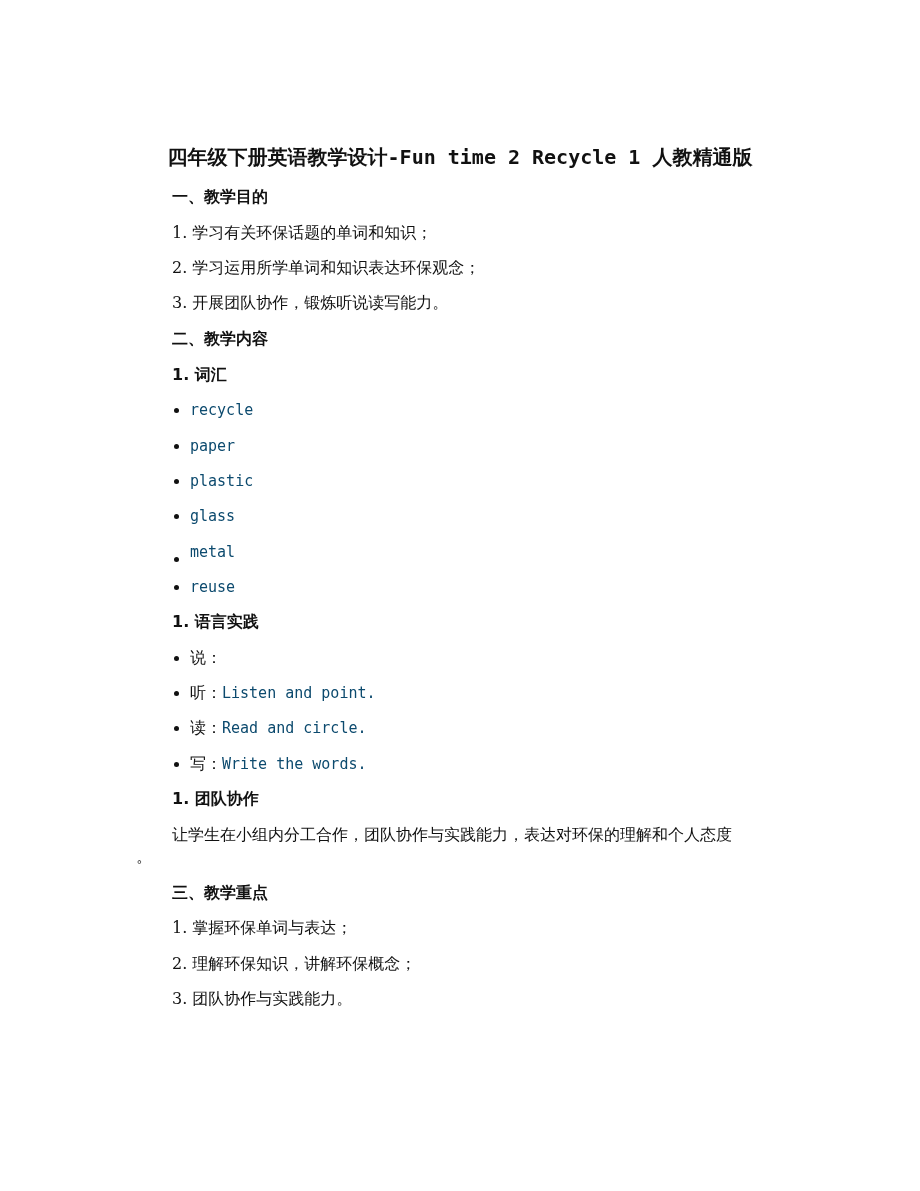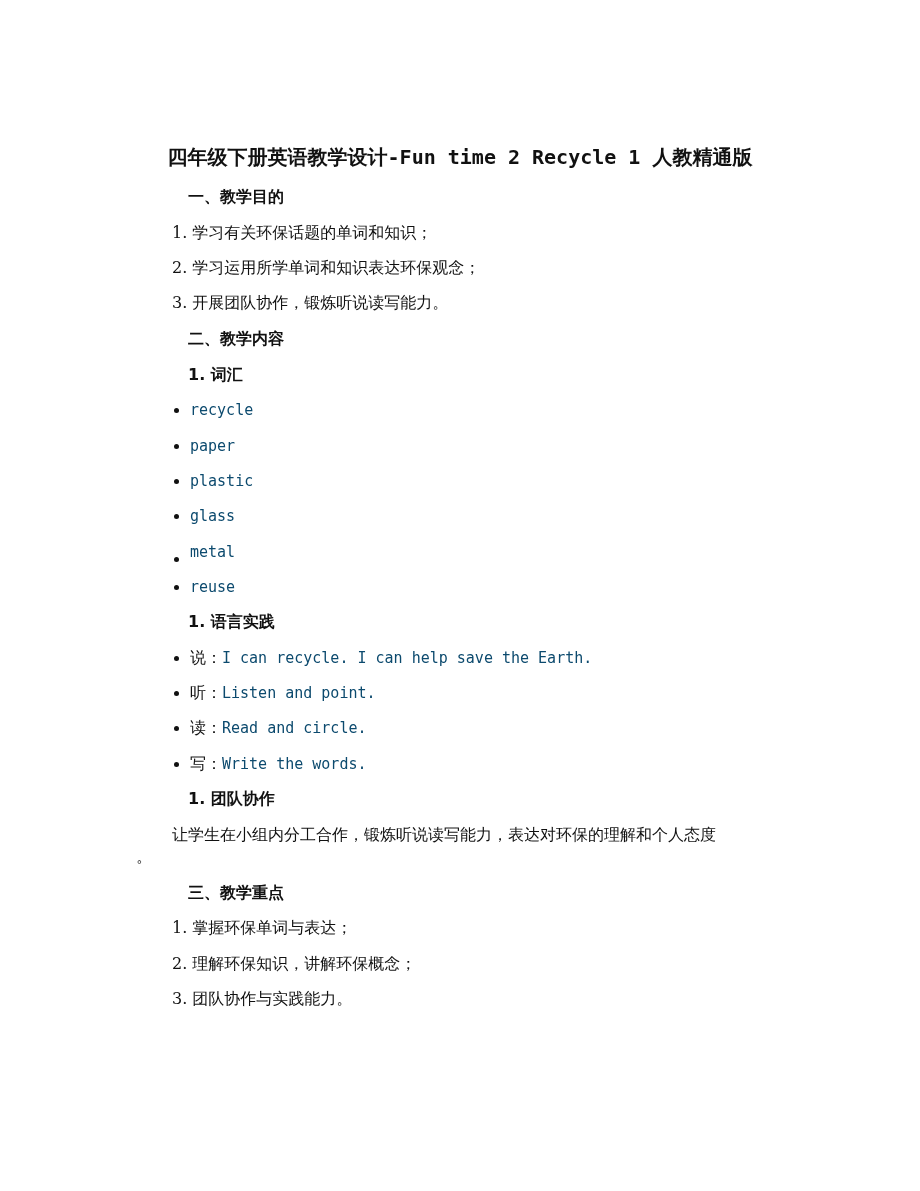--- a/index.html
+++ b/index.html
@@ -38,21 +38,20 @@
       position: absolute;
       left: 172px;
       font-size: 16px;
       white-space: nowrap;
       line-height: 20px;
     }
     .heading {
       font-family: "DejaVu Sans", "Liberation Sans", sans-serif;
       font-weight: bold;
       font-size: 16px;
-      margin-left: 16px;
     }
     .item {
       font-family: "DejaVu Serif", "Liberation Serif", serif;
       font-size: 16px;
     }
     .bullet-line {
       position: absolute;
       left: 172px;
       font-size: 15px;
       white-space: nowrap;
@@ -131,40 +130,39 @@
   <div class="bullet-line" style="top:577px;">
     <span class="bullet"></span>
     <span class="mono">reuse</span>
   </div>
 
   <div class="line heading" style="top:612px;">1. 语言实践</div>
 
   <div class="bullet-line" style="top:648px;">
     <span class="bullet"></span>
     <span class="cn">说：</span>
-    <span class="mono">I can recycle. I can help save the Earth.</span>
   </div>
   <div class="bullet-line" style="top:683px;">
     <span class="bullet"></span>
     <span class="cn">听：</span>
     <span class="mono">Listen and point.</span>
   </div>
   <div class="bullet-line" style="top:718px;">
     <span class="bullet"></span>
     <span class="cn">读：</span>
     <span class="mono">Read and circle.</span>
   </div>
   <div class="bullet-line" style="top:754px;">
     <span class="bullet"></span>
     <span class="cn">写：</span>
     <span class="mono">Write the words.</span>
   </div>
 
   <div class="line heading" style="top:789px;">1. 团队协作</div>
-  <div class="para" style="top:825px;">让学生在小组内分工合作，锻炼听说读写能力，表达对环保的理解和个人态度</div>
+  <div class="para" style="top:825px;">让学生在小组内分工合作，团队协作与实践能力，表达对环保的理解和个人态度</div>
   <div class="orphan" style="top:847px;">。</div>
 
   <div class="line heading" style="top:883px;">三、教学重点</div>
   <div class="line item" style="top:918px;">1. 掌握环保单词与表达；</div>
   <div class="line item" style="top:954px;">2. 理解环保知识，讲解环保概念；</div>
   <div class="line item" style="top:989px;">3. 团队协作与实践能力。</div>
 
 </div>
 
 </body></html>

